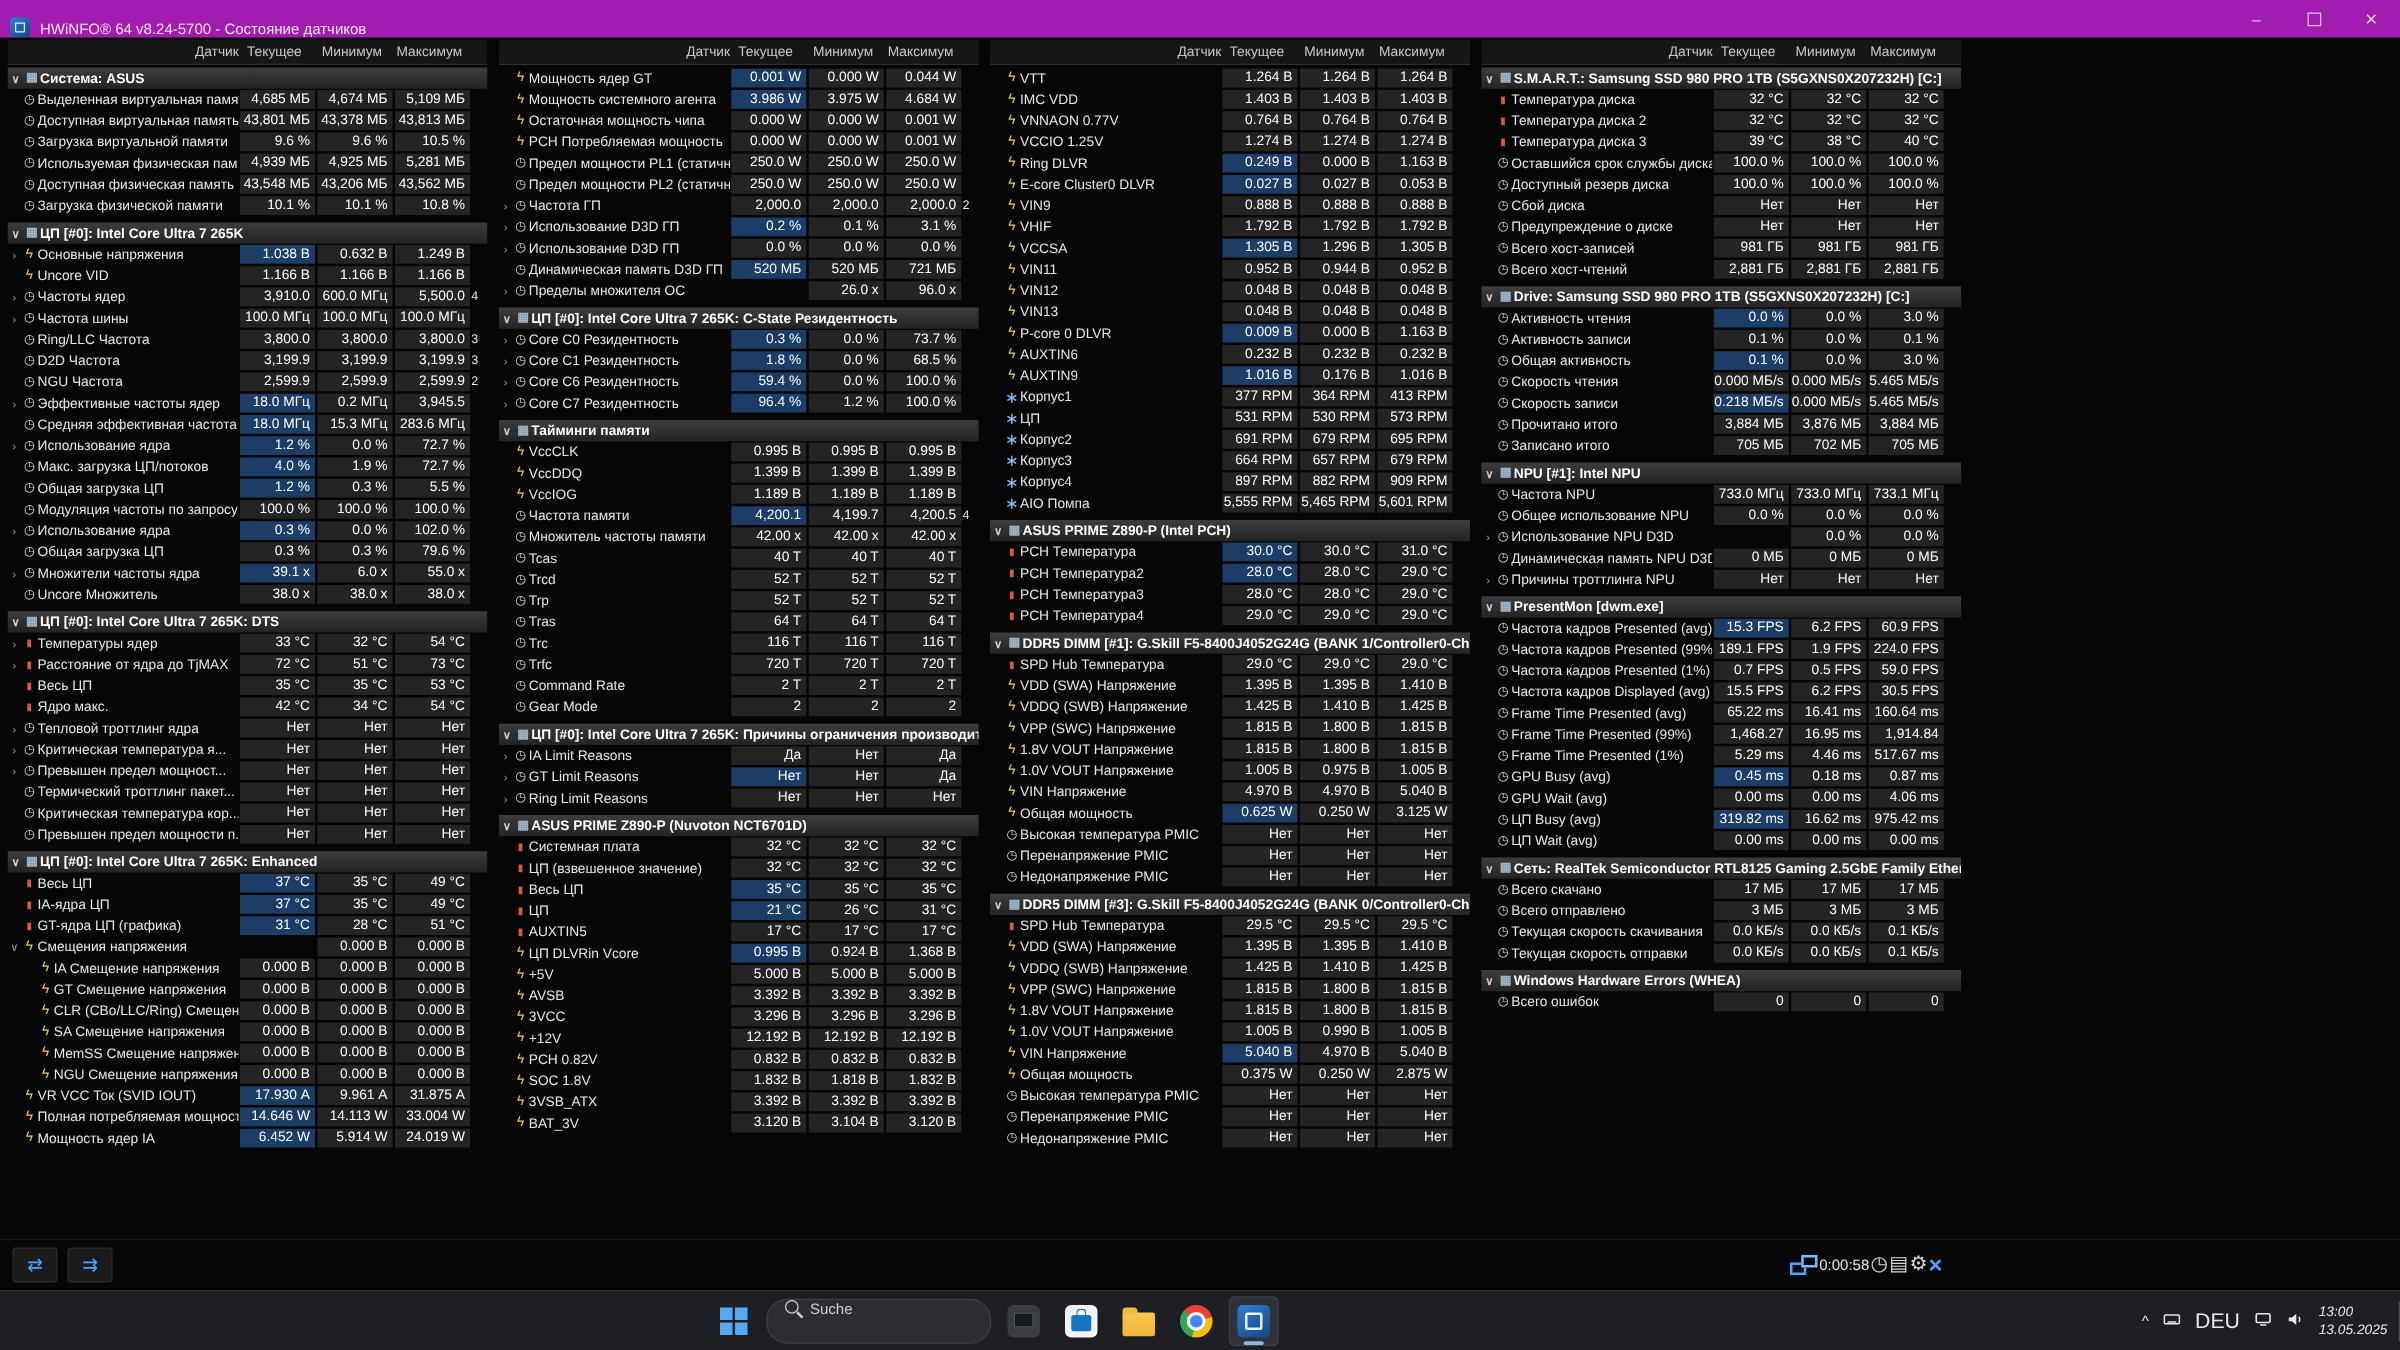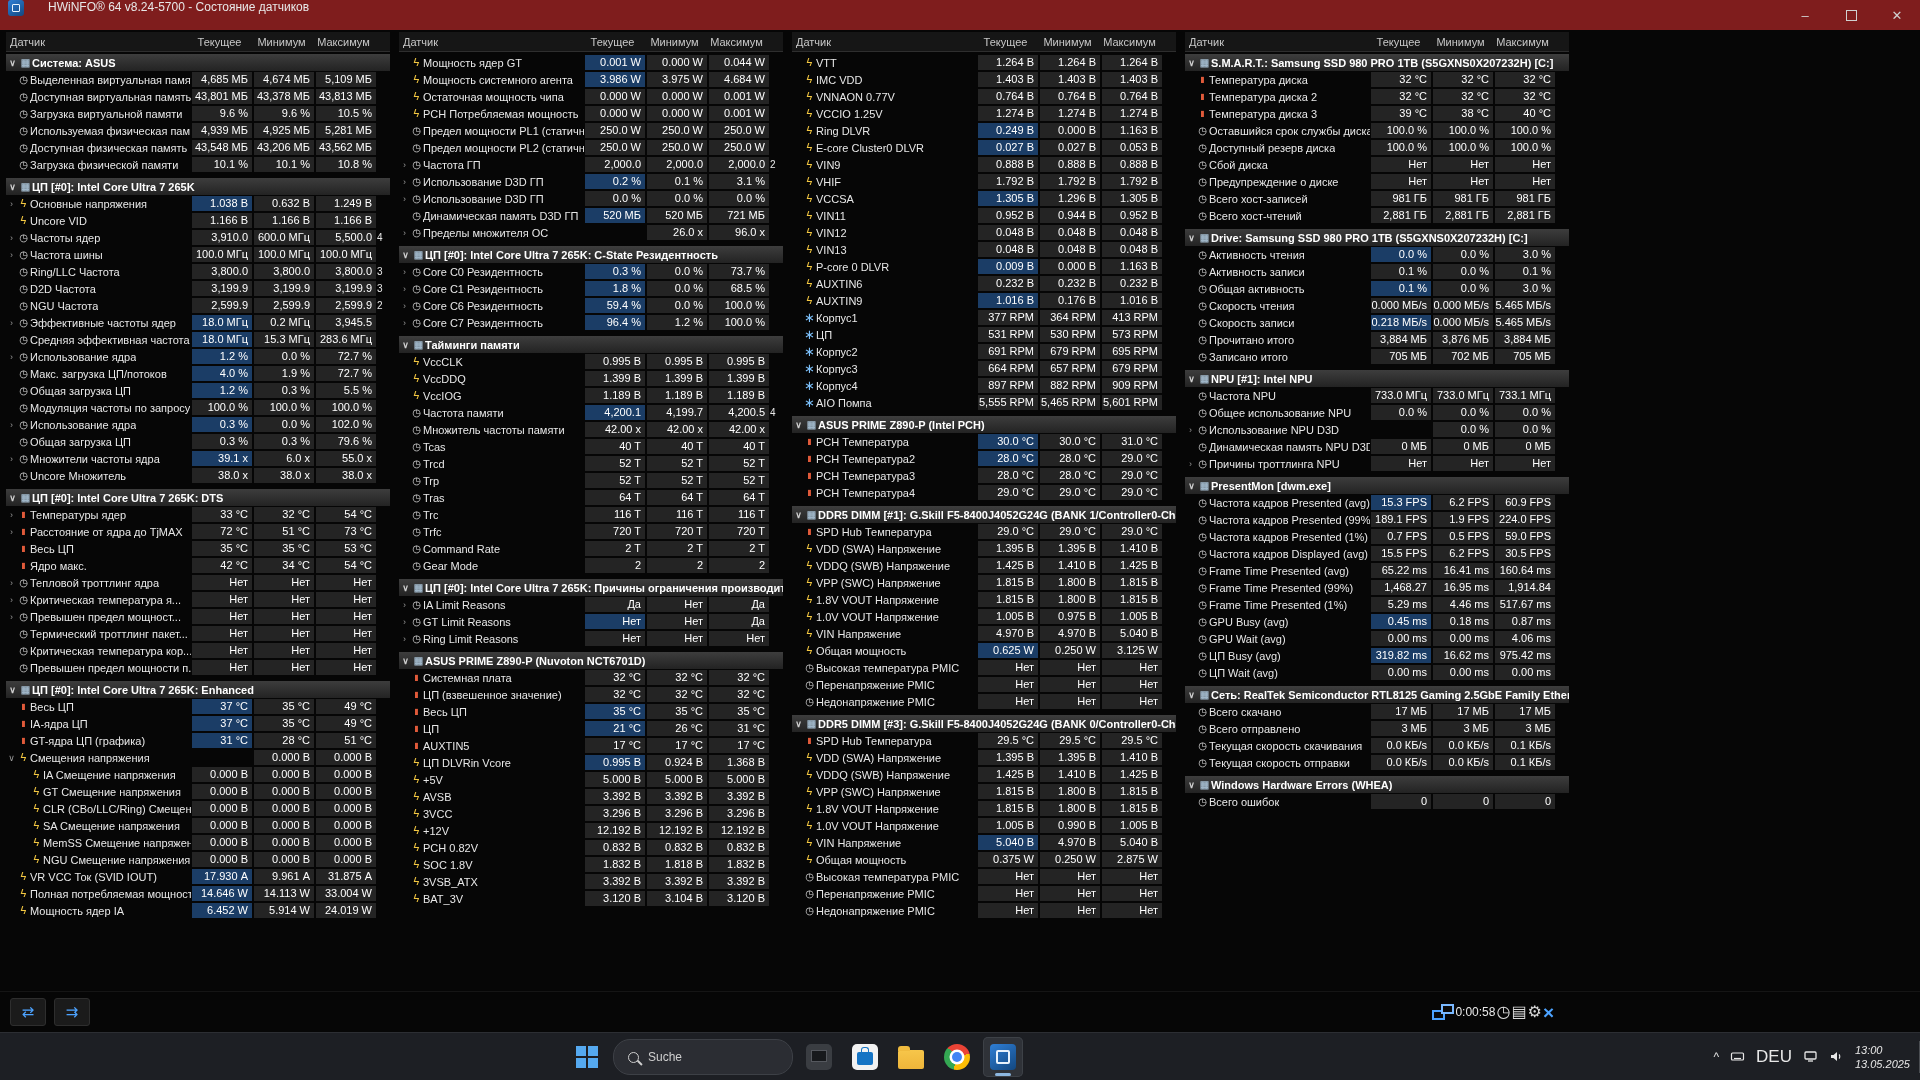--- a/index.html
+++ b/index.html
@@ -1,30 +1,30 @@
 <!DOCTYPE html>
 <html><head>
 <meta charset="utf-8">
 <style>
   html,body{margin:0;padding:0;width:1920px;height:1080px;overflow:hidden;background:#000;
     font-family:"Liberation Sans", sans-serif;-webkit-font-smoothing:antialiased;}
   .window{position:absolute;top:0;left:0;width:1920px;height:1032px;background:#060606;display:flex;flex-direction:column;}
   
-  .titlebar{flex:0 0 30px;background:#7f1d1d;display:flex;align-items:flex-start;gap:24px;padding-left:8px;color:#e8e8e8;font-size:12px;}
+  .titlebar{flex:0 0 30px;background:#a21caf;display:flex;align-items:flex-end;gap:8px;padding-left:8px;color:#e8e8e8;font-size:12px;}
   .tb-appicon{width:16px;height:16px;border-radius:3px;background:linear-gradient(145deg,#2f7fd6,#13477f);position:relative;flex:0 0 16px;}
   .tb-appicon::after{content:"";position:absolute;inset:4px;border:1.5px solid #e8f2fc;border-radius:1px;}
   .win-btns{margin-left:auto;display:flex;height:100%;}
   .win-btn{width:46px;display:flex;align-items:center;justify-content:center;color:#d0d0d0;font-size:13px;cursor:default;}
   .maxbox{width:9px;height:9px;border:1px solid #d0d0d0;display:inline-block;}
   
   .content{flex:1;display:flex;gap:9px;padding:2px 4px 0 6px;overflow:hidden;}
   .panel{flex:0 0 384px;width:384px;font-size:11px;color:#e8e8e8;overflow:hidden;}
   .colhead{display:grid;grid-template-columns:minmax(0,1fr) 62px 62px 62px 13px;height:19px;align-items:center;
     background:#161616;border-bottom:1px solid #2e2e2e;color:#c8c8c8;margin-bottom:2px;}
-  .ch-lbl{padding-left:4px;text-align:left;}
+  .ch-lbl{padding-left:4px;text-align:right;}
   .ch-val{text-align:center;padding-right:5px;}
   .section{margin-bottom:5px;}
   .grouphead{display:flex;align-items:center;height:17px;background:linear-gradient(180deg,#3d3d3d,#232323);
     font-weight:bold;color:#fff;white-space:nowrap;overflow:hidden;}
   .gtitle{overflow:hidden;white-space:nowrap;}
   .row{display:grid;grid-template-columns:minmax(0,1fr) 62px 62px 62px 13px;height:17px;align-items:center;}
   .lab{display:flex;align-items:center;white-space:nowrap;overflow:hidden;height:17px;}
   .ind .lab{padding-left:13px;}
   .chev{flex:0 0 11px;width:11px;color:#9a9a9a;font-size:9px;text-align:center;}
   .grouphead .chev{flex:0 0 13px;width:13px;color:#cfcfcf;}
@@ -53,21 +53,21 @@
   .closeico{font-size:19px;font-weight:bold;color:#4da3ff;line-height:1;}
   
   .taskbar{position:absolute;left:0;top:1032px;width:1920px;height:48px;background:#1d1f24;border-top:1px solid #2c2e33;}
   .tb-center{position:absolute;top:0;left:50%;transform:translateX(calc(-50% - 165px));height:48px;display:flex;align-items:center;gap:6px;}
   .tb-btn{position:relative;width:40px;height:40px;border-radius:5px;display:flex;align-items:center;justify-content:center;}
   .tb-btn.active{background:#2f3238;box-shadow:inset 0 0 0 1px #3d4147;}
   .tb-btn.active::after{content:"";position:absolute;bottom:1px;left:12px;width:16px;height:3px;border-radius:2px;background:#8db7e0;}
   .startlogo{display:grid;grid-template-columns:10px 10px;gap:2px;}
   .startlogo i{width:10px;height:10px;background:#55a9f0;}
   .searchbox{height:34px;min-width:150px;border-radius:17px;background:#2b2d33;border:1px solid #3d4046;
-    display:flex;align-items:center;gap:9px;padding:0 14px;color:#cfcfcf;font-size:12px;}
+    display:flex;align-items:flex-start;gap:9px;padding:0 14px;color:#cfcfcf;font-size:12px;}
   .mag{width:9px;height:9px;border:1.5px solid #cfcfcf;border-radius:50%;position:relative;}
   .mag::after{content:"";position:absolute;width:6px;height:1.5px;background:#cfcfcf;transform:rotate(45deg);right:-5px;bottom:-2px;}
   .monapp{width:26px;height:26px;border-radius:5px;background:#3a3d42;position:relative;}
   .monapp::after{content:"";position:absolute;inset:6px 5px 8px 5px;background:#17191c;border:1px solid #55585e;}
   .store{width:26px;height:26px;border-radius:5px;background:#f2f2f2;position:relative;}
   .store::before{content:"";position:absolute;top:3px;left:9px;right:9px;height:5px;border:1.5px solid #1574c4;border-bottom:none;border-radius:3px 3px 0 0;}
   .store::after{content:"";position:absolute;left:5px;right:5px;top:8px;bottom:5px;background:#1574c4;border-radius:2px;}
   .folder{width:26px;height:19px;background:linear-gradient(#f7c64a,#eeb53a);border-radius:2px;position:relative;margin-top:5px;}
   .folder::before{content:"";position:absolute;top:-4px;left:0;width:12px;height:5px;background:#f0bb3f;border-radius:3px 3px 0 0;}
   .chrome{width:26px;height:26px;border-radius:50%;background:conic-gradient(from -45deg,#ea4335 0 120deg,#fbbc05 120deg 240deg,#34a853 240deg 360deg);position:relative;}

